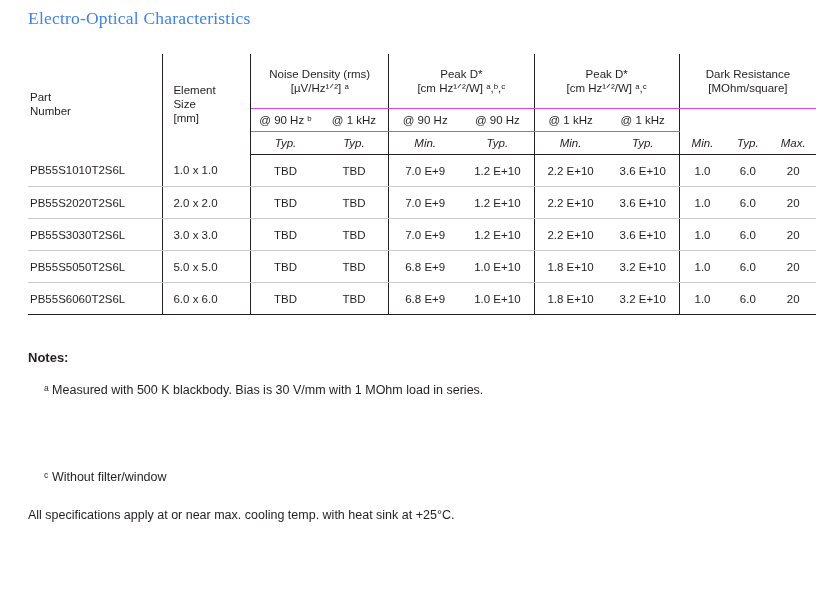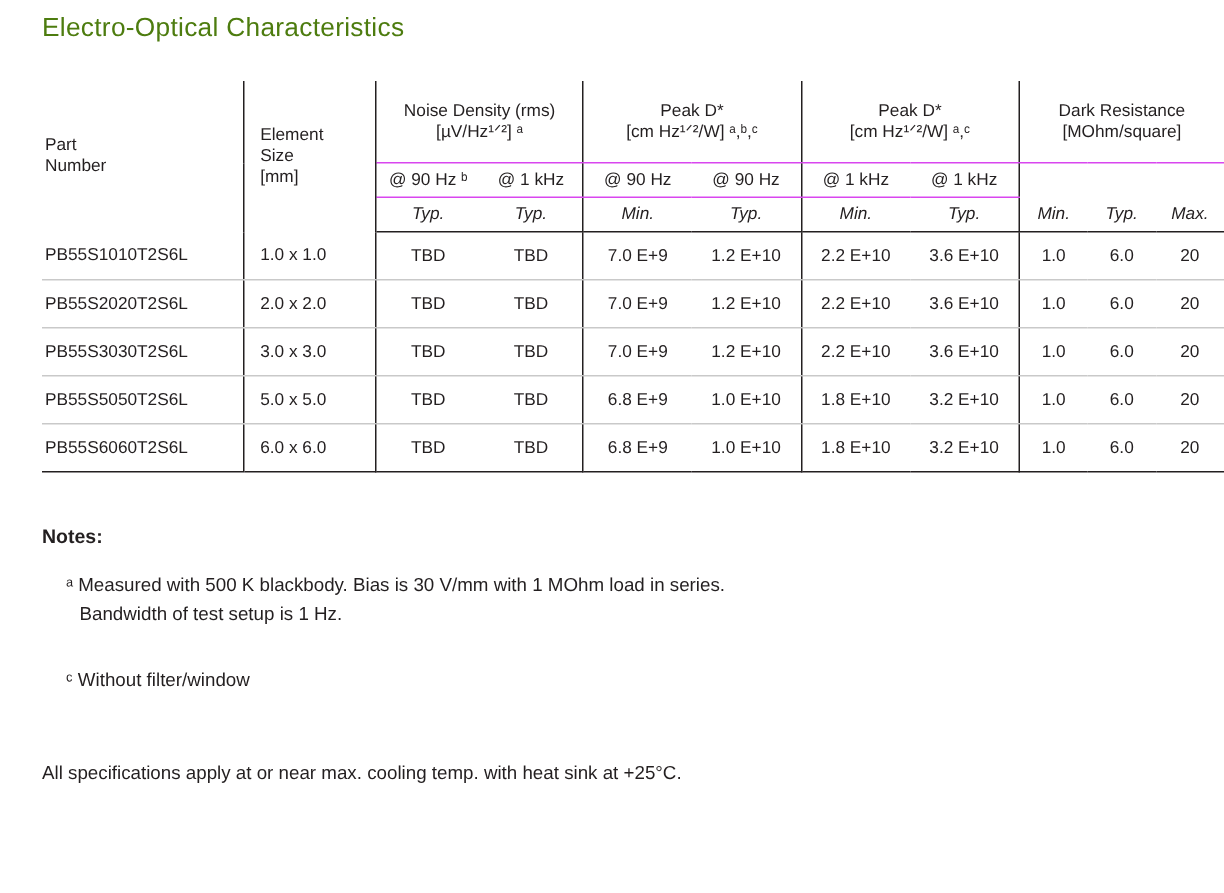--- a/index.html
+++ b/index.html
@@ -19,23 +19,24 @@
     position: relative;
     width: 816px;
     height: 595px;
     padding: 0;
   }
   .title {
     position: absolute;
     left: 28px;
     top: 8px;
     font-size: 17.5px;
-    color: #4d7c0f;
+    color: #3b82f6;
     font-weight: normal;
     letter-spacing: 0.2px;
+    font-family: Liberation Serif, serif;
   }
   table.spec {
     position: absolute;
     left: 28px;
     top: 54px;
     border-collapse: collapse;
     font-size: 11.5px;
     color: #231f20;
   }
   table.spec td, table.spec th {
@@ -92,21 +93,21 @@
   .note {
     position: absolute;
     left: 28px;
     font-size: 12.5px;
     line-height: 1.45;
     margin-left: 16px;
   }
   .note-a { top: 381px; }
   .note-a2 { top: 400px; left: 37px; }
   .note-b { top: 419px; }
-  .note-c { top: 444px; }
+  .note-c { top: 468px; }
   .footer {
     position: absolute;
     left: 28px;
     top: 508px;
     font-size: 12.5px;
   }
 </style>
 </head>
 <body>
 
@@ -236,18 +237,17 @@
         <td class="vline-r">3.2 E+10</td>
         <td>1.0</td>
         <td>6.0</td>
         <td>20</td>
       </tr>
     </tbody>
   </table>
 
   <div class="notes-title">Notes:</div>
   <div class="note note-a">ᵃ Measured with 500 K blackbody. Bias is 30 V/mm with 1 MOhm load in series.</div>
-  <div class="note note-a2">Bandwidth of test setup is 1 Hz.</div>
   <div class="note note-c">ᶜ Without filter/window</div>
 
   <div class="footer">All specifications apply at or near max. cooling temp. with heat sink at +25°C.</div>
 
 </div>
 
 </body></html>

